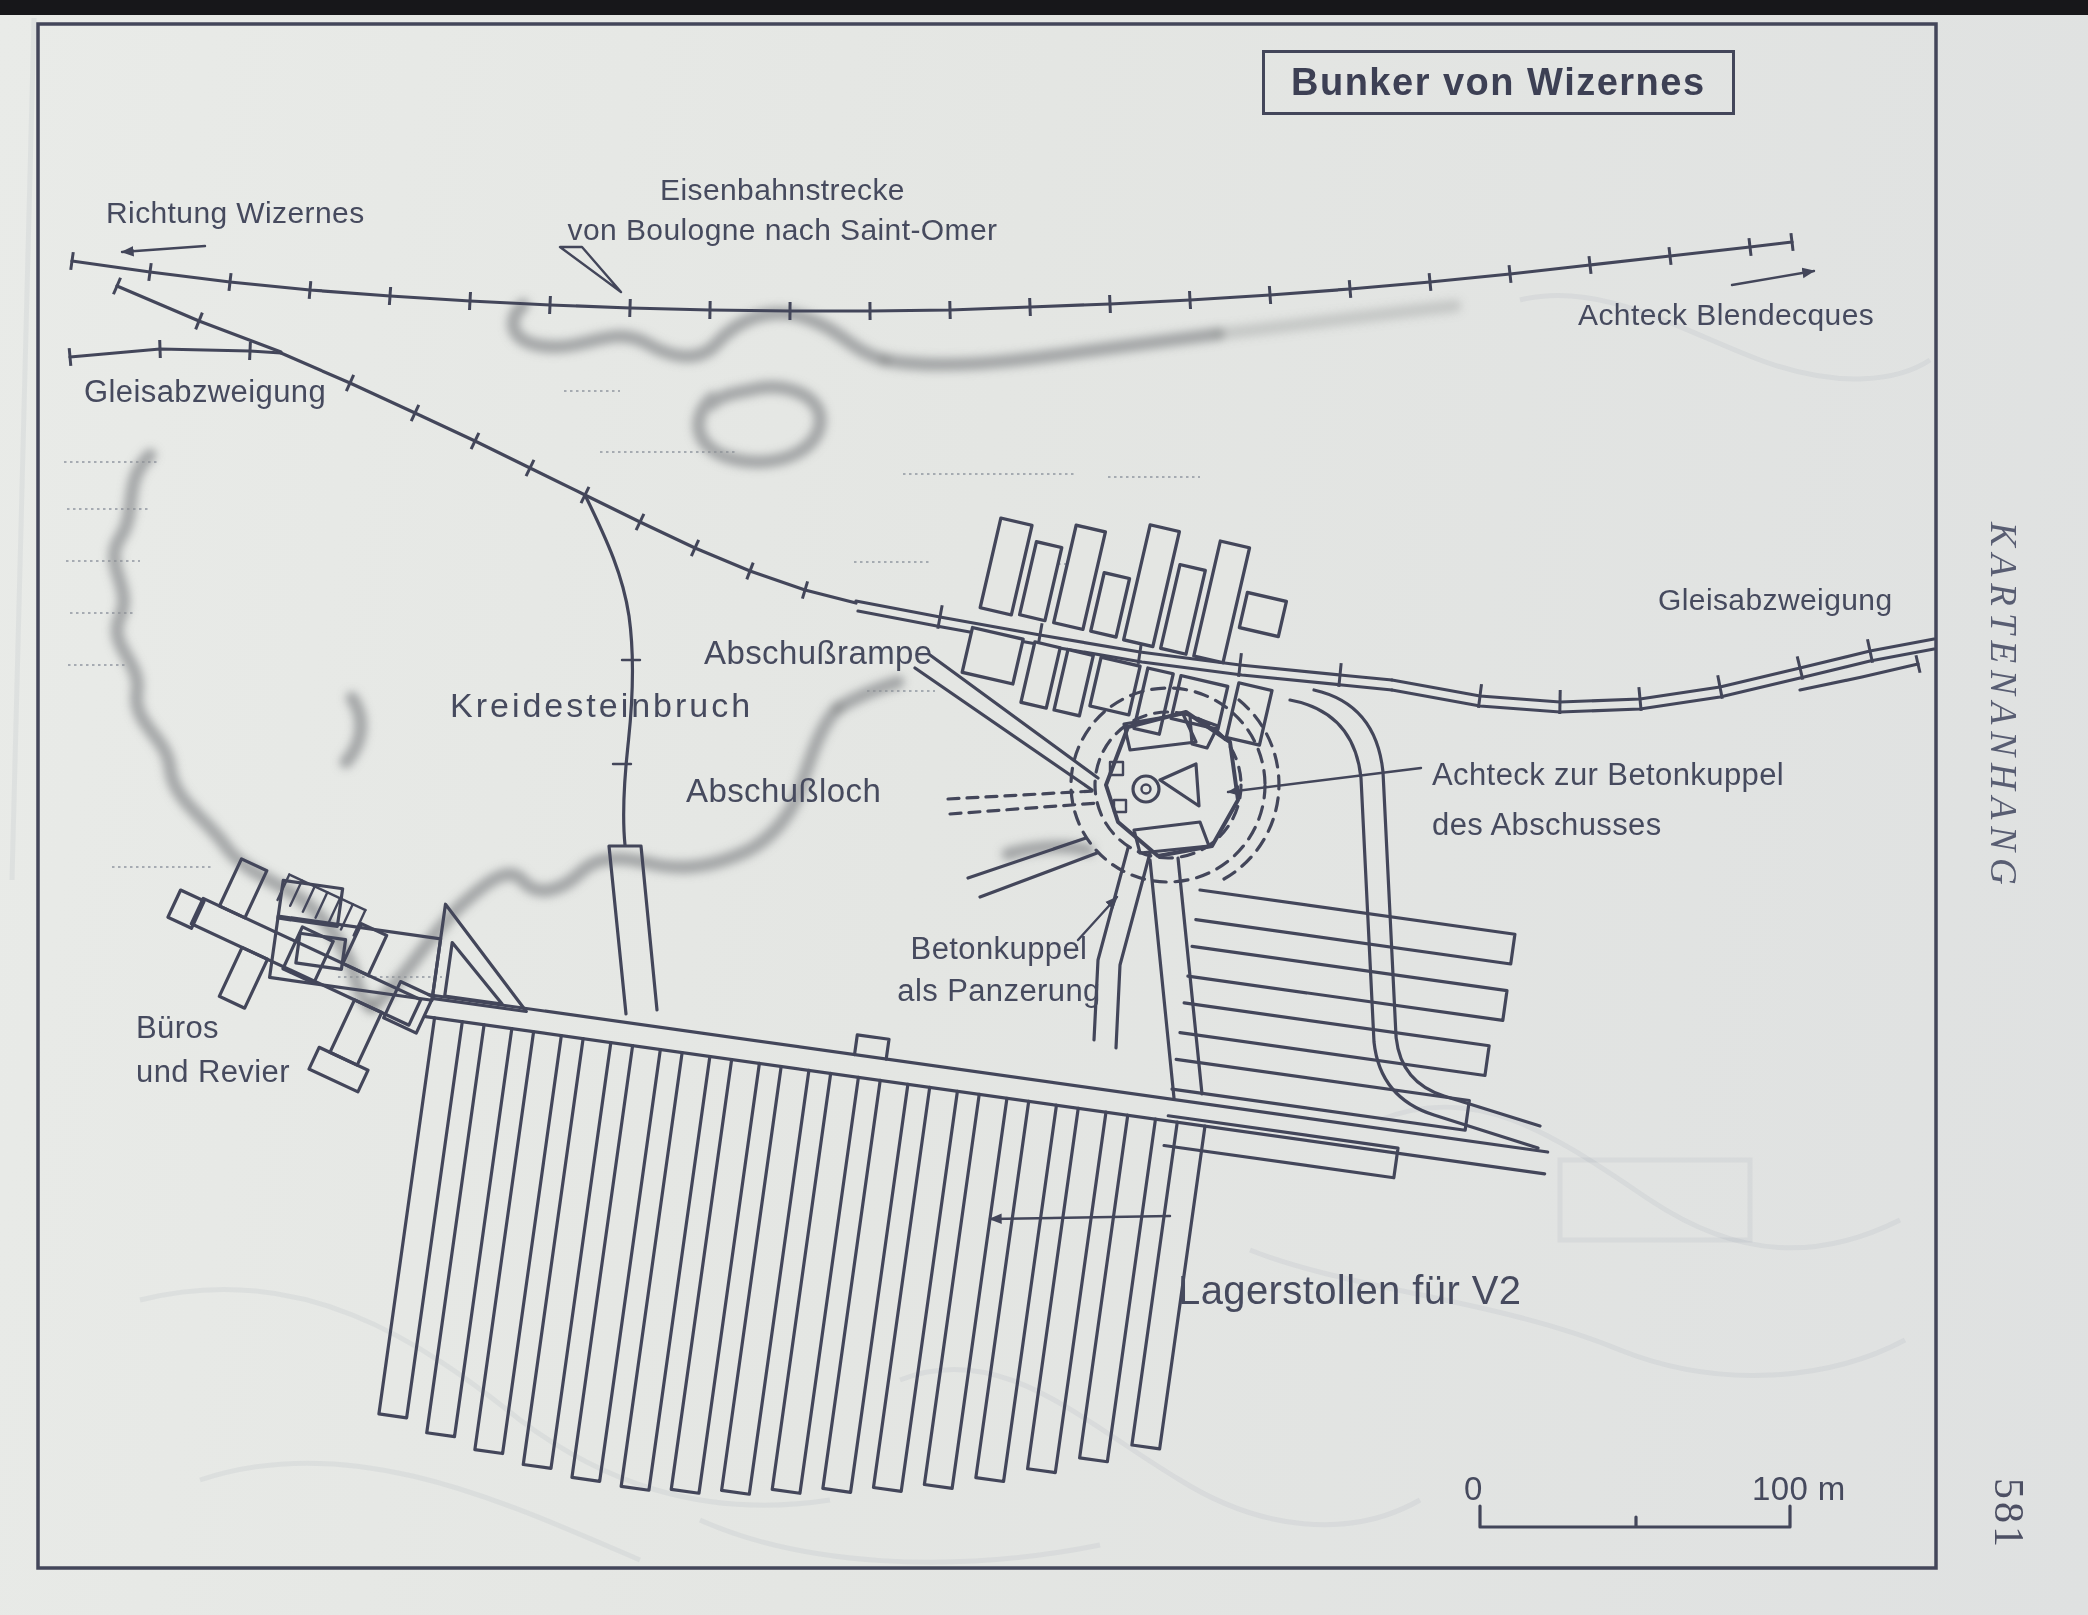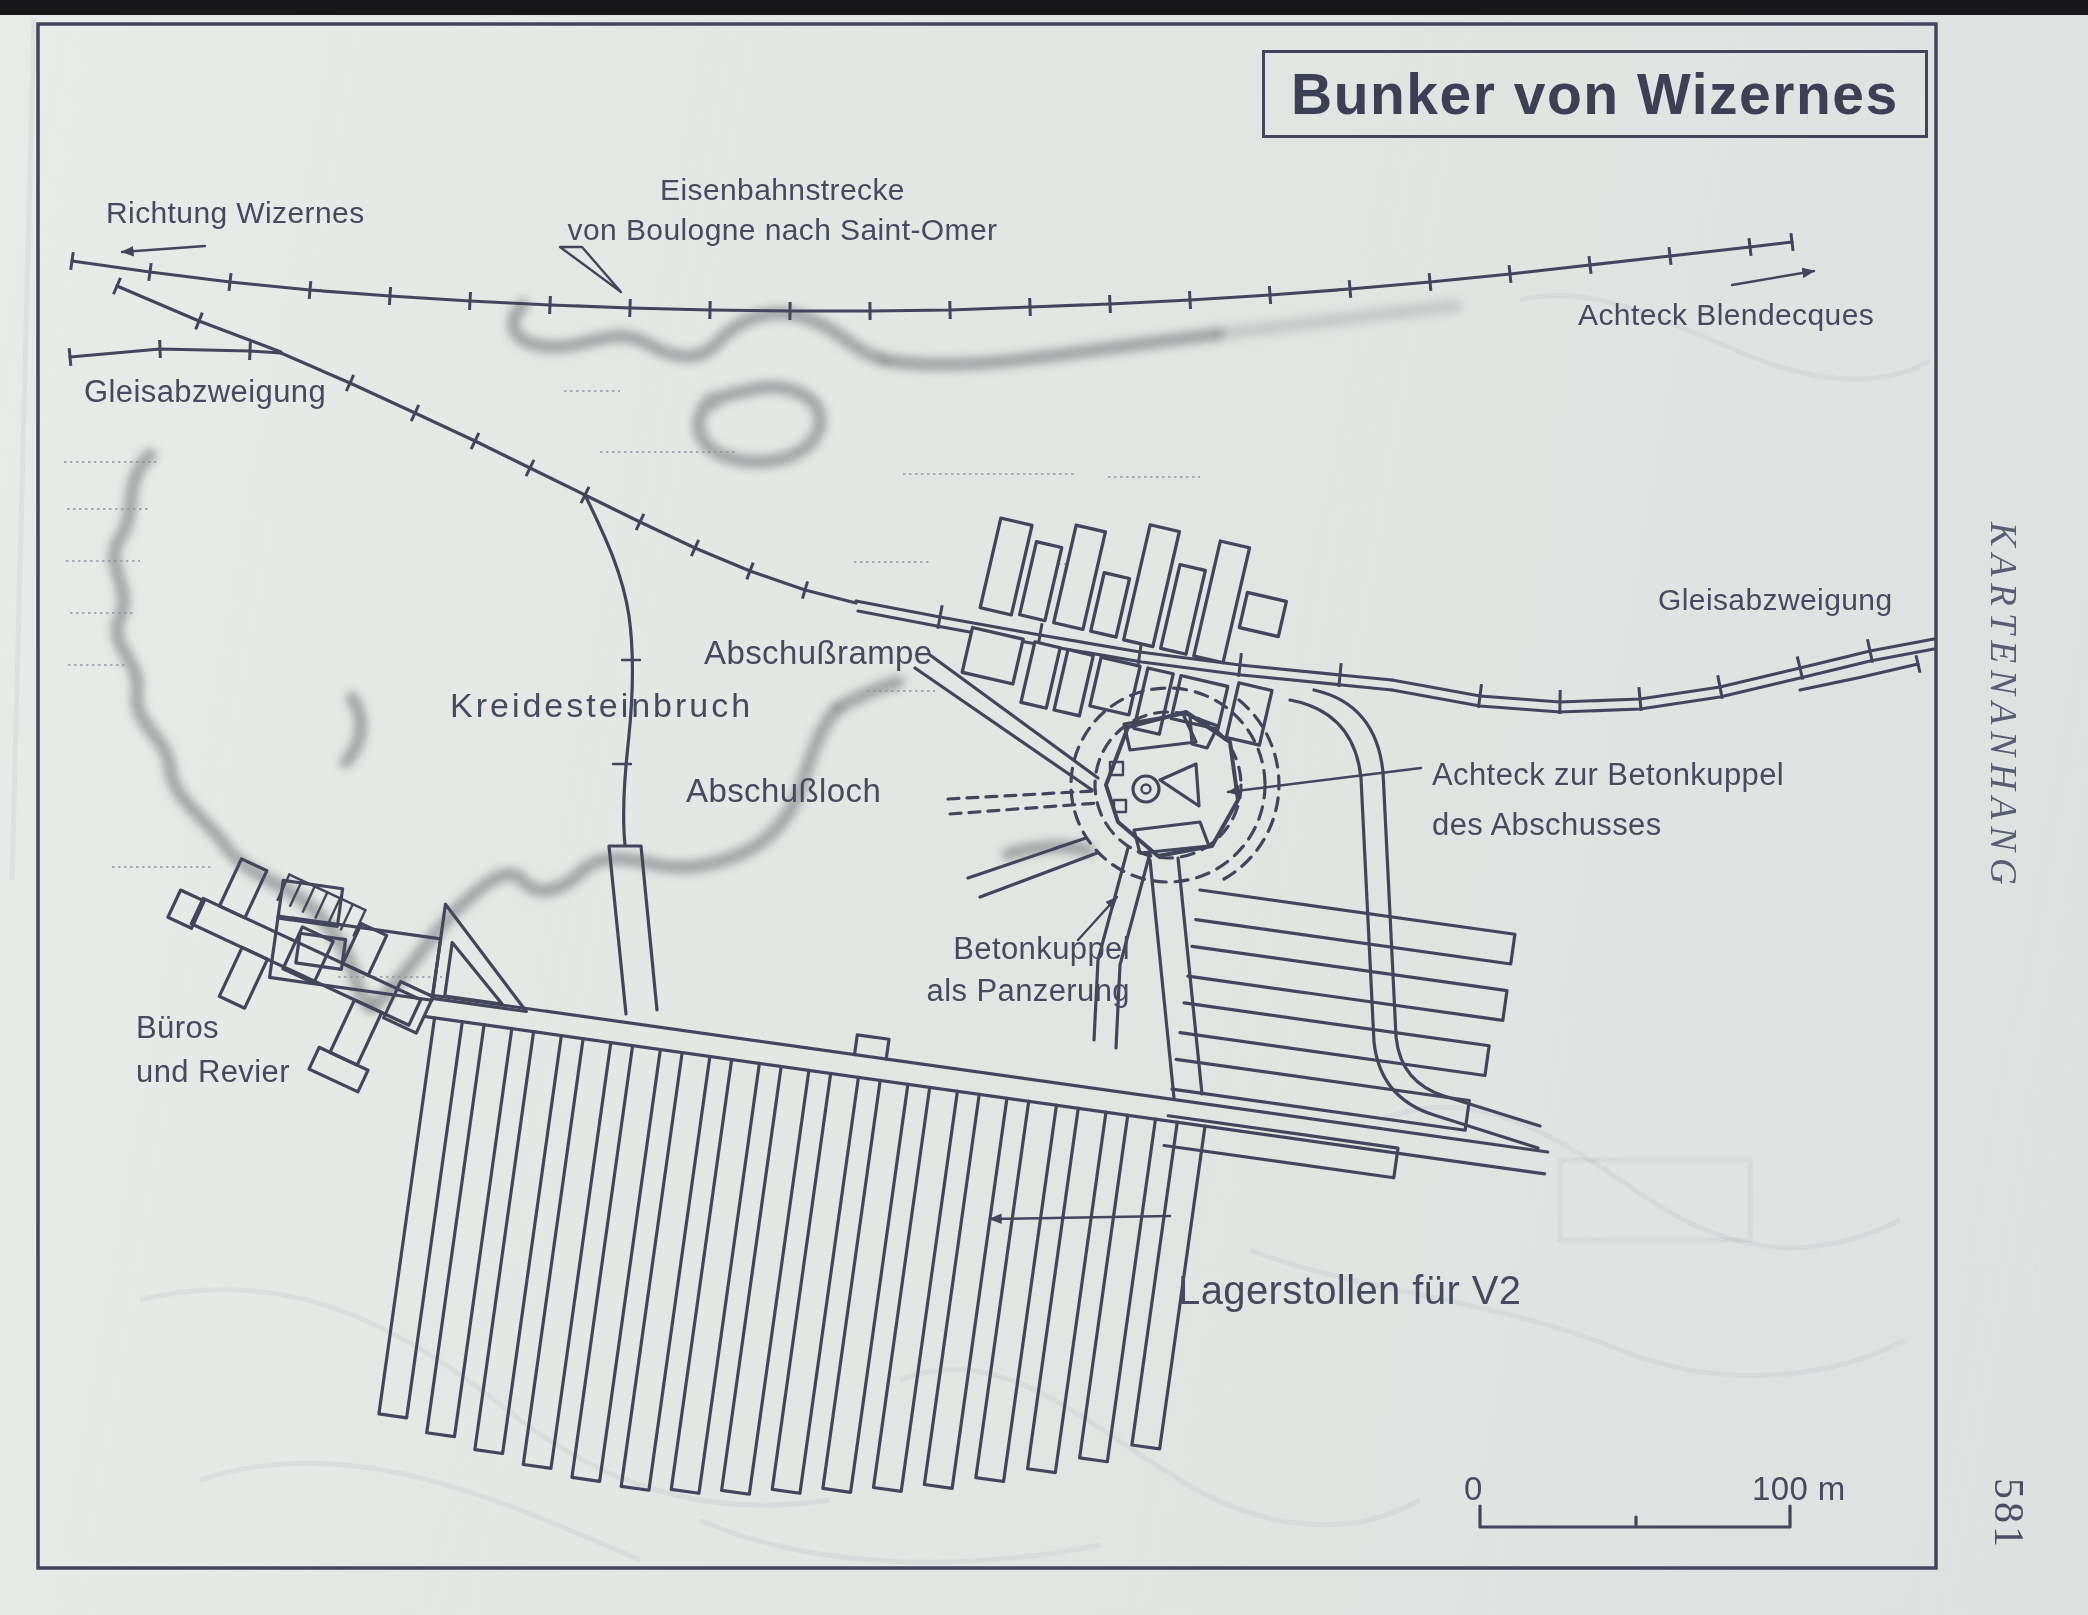--- a/index.html
+++ b/index.html
@@ -18,21 +18,21 @@
   .bld{fill:#e4e6e3;stroke:var(--ink,#43465a);stroke-width:3.3;stroke-linejoin:round;}
   .mk{stroke:var(--ink,#43465a);stroke-width:3;fill:none;}
   .mkf{fill:var(--ink,#43465a);}
   .fuzz{fill:none;stroke:var(--fuzz,#8f9193);stroke-width:13;opacity:.75;stroke-linecap:round;}
   .fuzz2{opacity:.35;}
   .fade{fill:none;stroke:var(--faint,#9aa0a8);stroke-width:2.2;stroke-dasharray:2.5 3.5;opacity:.85;}
   .ghost{fill:none;stroke:#5c6880;opacity:.07;stroke-width:5;}
   .lbl{position:absolute;color:var(--text,#464a5e);white-space:nowrap;letter-spacing:.4px;}
   .titlebox{
     position:absolute;left:1262px;top:50px;border:3.5px solid var(--ink,#43465a);
-    padding:8px 26px;font-size:57px;font-weight:bold;letter-spacing:1.5px;color:#3d4054;
+    padding:8px 26px;font-size:38px;font-weight:bold;letter-spacing:1.5px;color:#3d4054;
   }
   .vert{writing-mode:vertical-rl;position:absolute;font-family:"Liberation Serif",serif;}
 </style>
 </head>
 <body>
 
 <div id="page">
   <div class="topstrip"></div>
 
   <svg width="2088" height="1615" viewBox="0 0 2088 1615">
@@ -260,21 +260,21 @@
 
   <div class="lbl" style="left:450px;top:686px;font-size:34px;letter-spacing:3px">Kreidesteinbruch</div>
 
   <div class="lbl" style="left:686px;top:772px;font-size:33px">Abschußloch</div>
 
   <div class="lbl" style="left:1432px;top:750px;font-size:31px;line-height:50px">
     <div>Achteck zur Betonkuppel</div>
     <div>des Abschusses</div>
   </div>
 
-  <div class="lbl" style="left:868px;top:928px;width:262px;text-align:right;font-size:31px;line-height:42px;white-space:normal">
+  <div class="lbl" style="left:868px;top:928px;width:262px;text-align:center;font-size:31px;line-height:42px;white-space:normal">
     <div>Betonkuppel</div>
     <div>als Panzerung</div>
   </div>
 
   <div class="lbl" style="left:136px;top:1006px;width:220px;font-size:31px;line-height:44px;white-space:normal">
     <div>Büros</div>
     <div>und Revier</div>
   </div>
 
   <div class="lbl" style="left:1178px;top:1268px;font-size:40px">Lagerstollen für V2</div>

